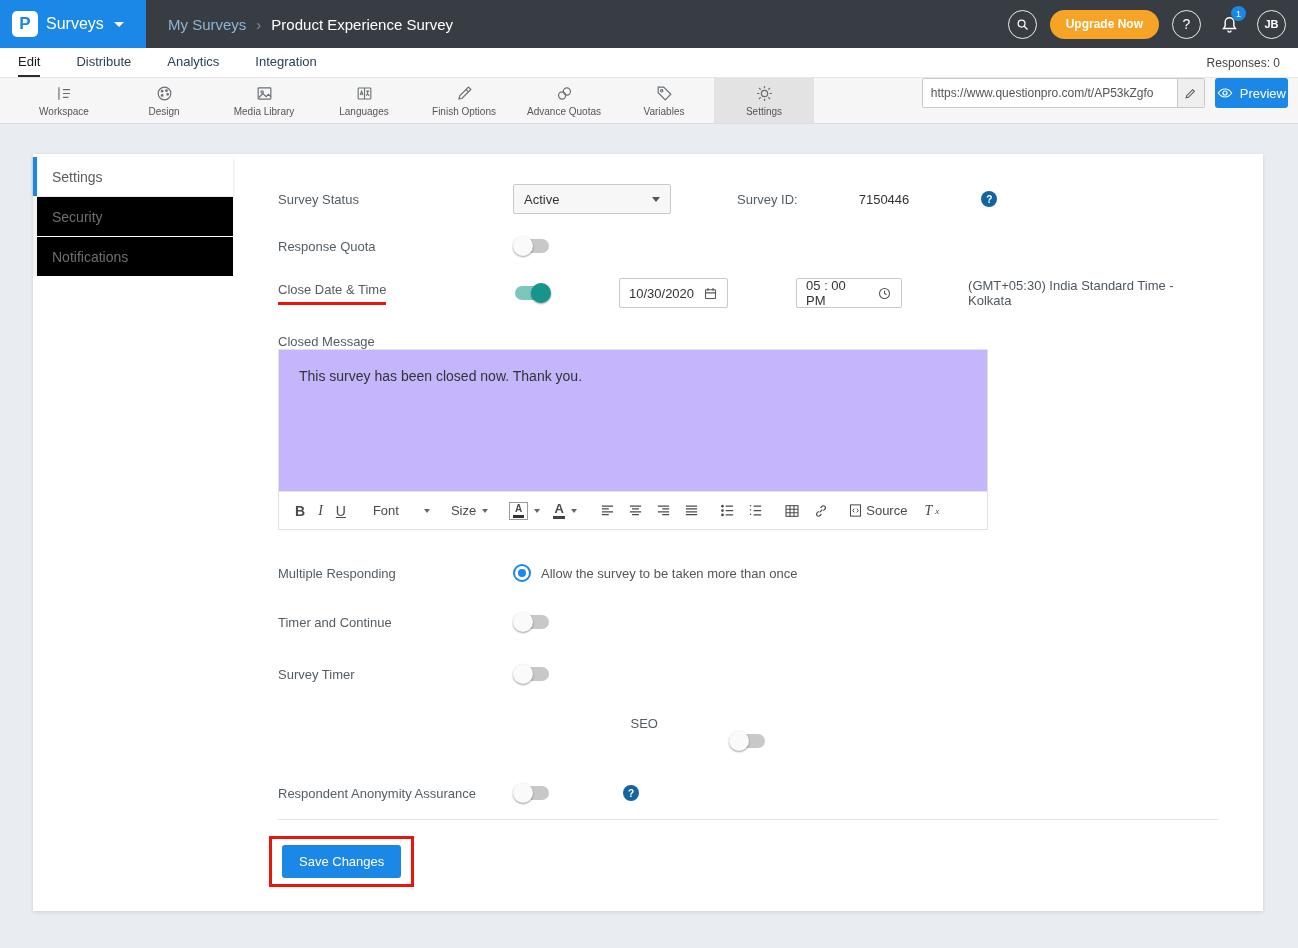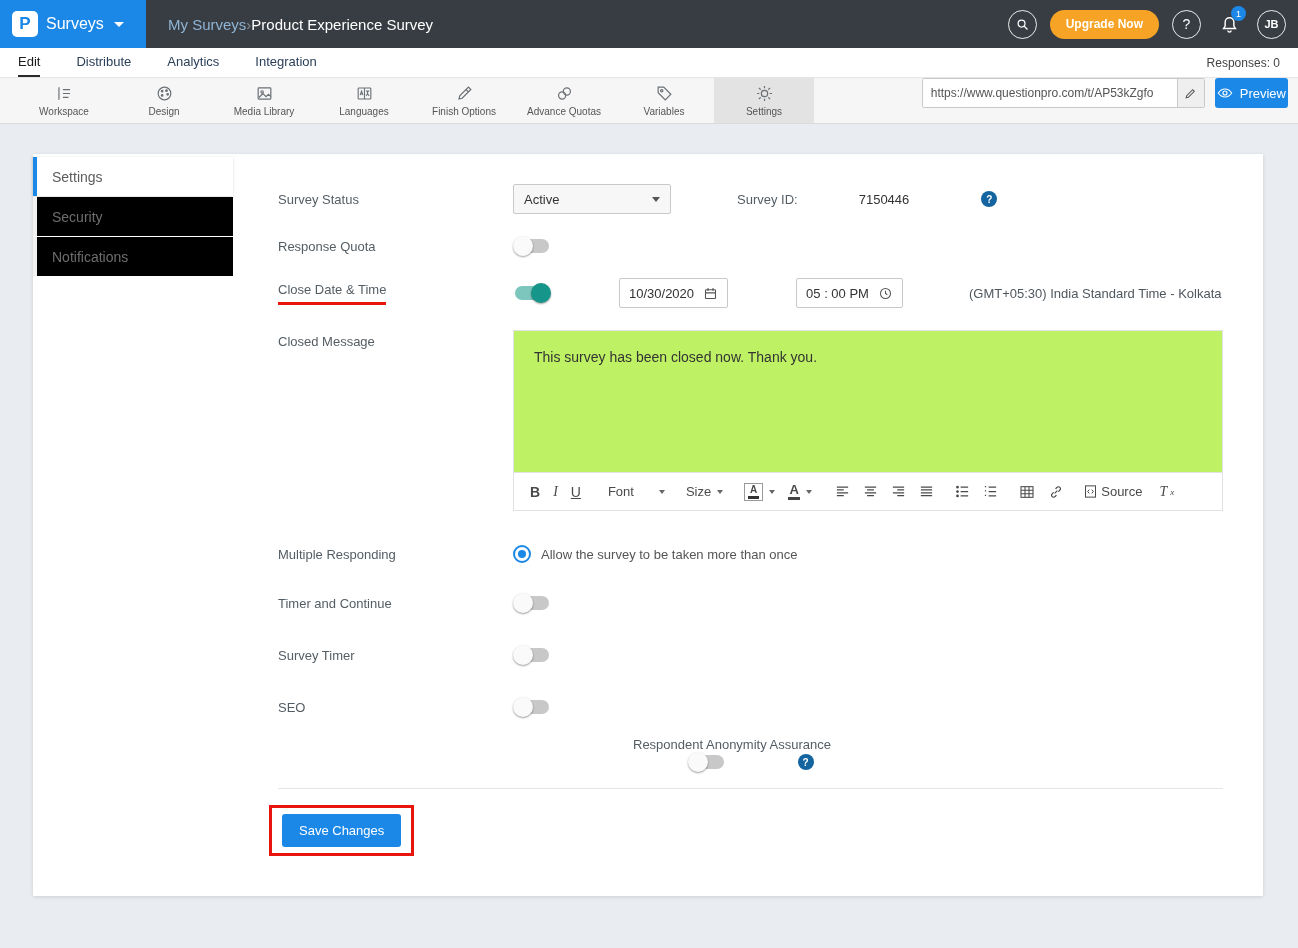--- a/index.html
+++ b/index.html
@@ -6,21 +6,21 @@
   html,body { width:1298px; height:948px; overflow:hidden; }
   body { font-family:"Liberation Sans", sans-serif; background:#e9ecf0; color:#333; }
   svg { display:block; }
 
   
   .topbar { height:48px; background:#383d43; display:flex; align-items:center; }
   .logo-block { width:146px; height:100%; background:#1b87e6; display:flex; align-items:center; padding:0 10px 0 12px; gap:8px; cursor:pointer; }
   .logo-mark { width:26px; height:26px; background:#fff; border-radius:5px; display:flex; align-items:center; justify-content:center; color:#1b87e6; font-weight:bold; font-size:17px; }
   .logo-product { color:#fff; font-size:16px; }
   .tri-down { width:0; height:0; border-left:5px solid transparent; border-right:5px solid transparent; border-top:5px solid #fff; margin-left:2px; }
-  .crumbs { display:flex; align-items:center; margin-left:22px; font-size:15px; }
+  .crumbs { display:flex; align-items:center; gap:10px; margin-left:22px; font-size:15px; }
   .crumb-parent { color:#8fb4d4; cursor:pointer; }
   .crumb-sep { color:#8a9096; }
   .crumb-current { color:#ffffff; }
   .topbar-right { margin-left:auto; display:flex; align-items:center; gap:13px; padding-right:12px; }
   .circle-btn { width:29px; height:29px; border:1.5px solid rgba(255,255,255,.9); border-radius:50%; display:flex; align-items:center; justify-content:center; color:#fff; cursor:pointer; background:transparent; font-size:14px; }
   .upgrade-btn { background:#f7a426; color:#fff; border:none; border-radius:15px; height:29px; padding:0 16px; font-size:12px; font-weight:bold; cursor:pointer; }
   .bell-wrap { position:relative; width:30px; height:30px; display:flex; align-items:center; justify-content:center; cursor:pointer; }
   .bell-badge { position:absolute; top:-3px; right:-2px; min-width:15px; height:15px; border-radius:8px; background:#1b87e6; color:#fff; font-size:9px; display:flex; align-items:center; justify-content:center; }
   .avatar { font-size:11px; font-weight:bold; }
 
@@ -72,21 +72,21 @@
   .toggle .knob { position:absolute; top:0; left:0; width:20px; height:20px; border-radius:50%; background:#fafafa; box-shadow:0 1px 2px rgba(0,0,0,.4); }
   .toggle.on .track { background:#7cc6be; }
   .toggle.on .knob { left:18px; background:#16958a; }
 
   
   .field-box { height:30px; border:1px solid #c9c9c9; border-radius:2px; background:#fff; display:flex; align-items:center; gap:9px; padding:0 9px; font-size:13px; color:#333; margin-left:20px; cursor:text; }
   .tz-text { font-size:13px; color:#4f575e; margin-left:18px; }
 
   
   .editor { width:710px; border:1px solid #e2e2e2; }
-  .editor-body { height:141px; background:#bef264; padding:18px 20px; font-size:14px; color:#333; }
+  .editor-body { height:141px; background:#c4b5fd; padding:18px 20px; font-size:14px; color:#333; }
   .editor-toolbar { height:38px; background:#fff; border-top:1px solid #e2e2e2; display:flex; align-items:center; gap:13px; padding:0 16px; color:#4a4a4a; }
   .ed-btn { display:flex; align-items:center; gap:3px; font-size:13px; cursor:pointer; color:#4a4a4a; }
   .ed-b { font-weight:bold; font-size:14px; }
   .ed-i { font-style:italic; font-family:"Liberation Serif", serif; font-size:14px; }
   .ed-u { text-decoration:underline; font-size:14px; }
   .ed-tri { width:0; height:0; border-left:3.5px solid transparent; border-right:3.5px solid transparent; border-top:4px solid #666; margin-left:3px; }
   .ed-abox { width:19px; height:18px; border:1px solid #9a9a9a; display:flex; flex-direction:column; align-items:center; justify-content:center; font-size:10px; font-weight:bold; line-height:1; }
   .ed-abox .bar { width:11px; height:3px; background:#333; margin-top:1px; }
   .ed-acolor { display:flex; flex-direction:column; align-items:center; font-size:13px; font-weight:bold; line-height:1; }
   .ed-acolor .bar { width:12px; height:3px; background:#444; margin-top:1px; }
@@ -318,21 +318,21 @@
               <svg width="15" height="15" viewBox="0 0 24 24" fill="none" stroke="#555" stroke-width="1.7">
                   <circle cx="12" cy="12" r="8"></circle>
                   <path d="M12 7.5V12l3 2"></path>
                 </svg>
             </span>
           </div>
           <span class="tz-text">(GMT+05:30) India Standard Time - Kolkata</span>
         </div>
       </div>
 
-      <div class="frow top" style="margin-bottom:34px;">
+      <div class="frow top" style="margin-bottom:34px;flex-direction:column;">
         <div class="flabel" style="padding-top:4px;">Closed Message</div>
         <div class="editor">
           <div class="editor-body">This survey has been closed now. Thank you.</div>
           <div class="editor-toolbar">
             <span class="ed-btn ed-b">B</span>
             <span class="ed-btn ed-i">I</span>
             <span class="ed-btn ed-u">U</span>
             <span class="ed-btn" style="margin-left:14px;">
               <span>Font</span>
                 <span class="ed-tri" style="margin-left:22px;"></span>
@@ -458,31 +458,31 @@
       <div class="frow" style="margin-bottom:32px;">
         <div class="flabel">Survey Timer</div>
         <div class="fctrl">
           <div class="toggle">
               <span class="track"></span>
               <span class="knob"></span>
             </div>
         </div>
       </div>
 
-      <div class="frow" style="margin-bottom:20px;">
+      <div class="frow" style="margin-bottom:32px;flex-direction:column;">
         <div class="flabel">SEO</div>
         <div class="fctrl">
           <div class="toggle">
               <span class="track"></span>
               <span class="knob"></span>
             </div>
         </div>
       </div>
 
-      <div class="frow" style="margin-bottom:0;flex-direction:column;">
+      <div class="frow" style="margin-bottom:0;">
         <div class="flabel">Respondent Anonymity Assurance</div>
         <div class="fctrl">
           <div class="toggle">
               <span class="track"></span>
               <span class="knob"></span>
             </div>
           <span class="help-dot">?</span>
         </div>
       </div>
 

